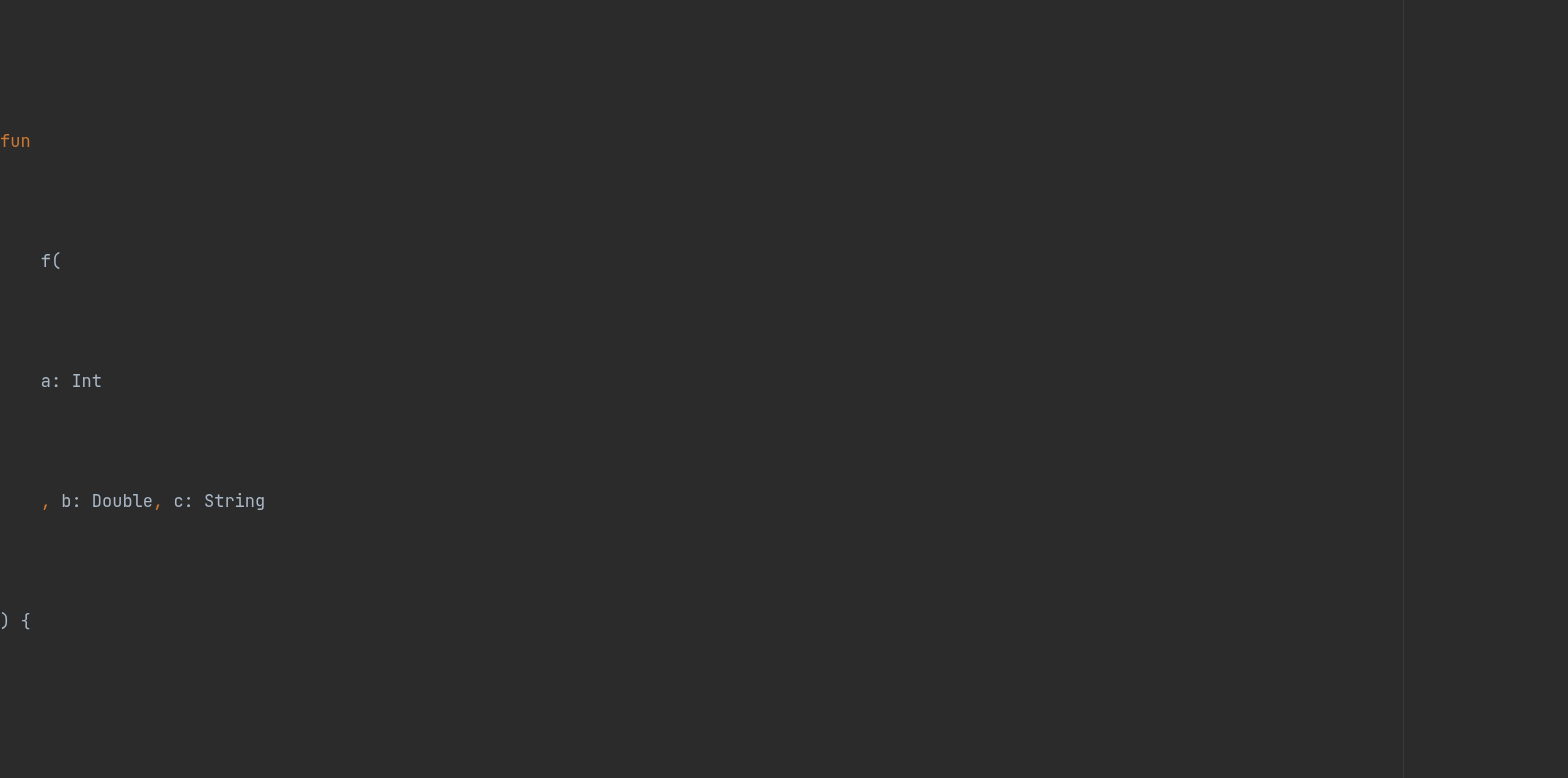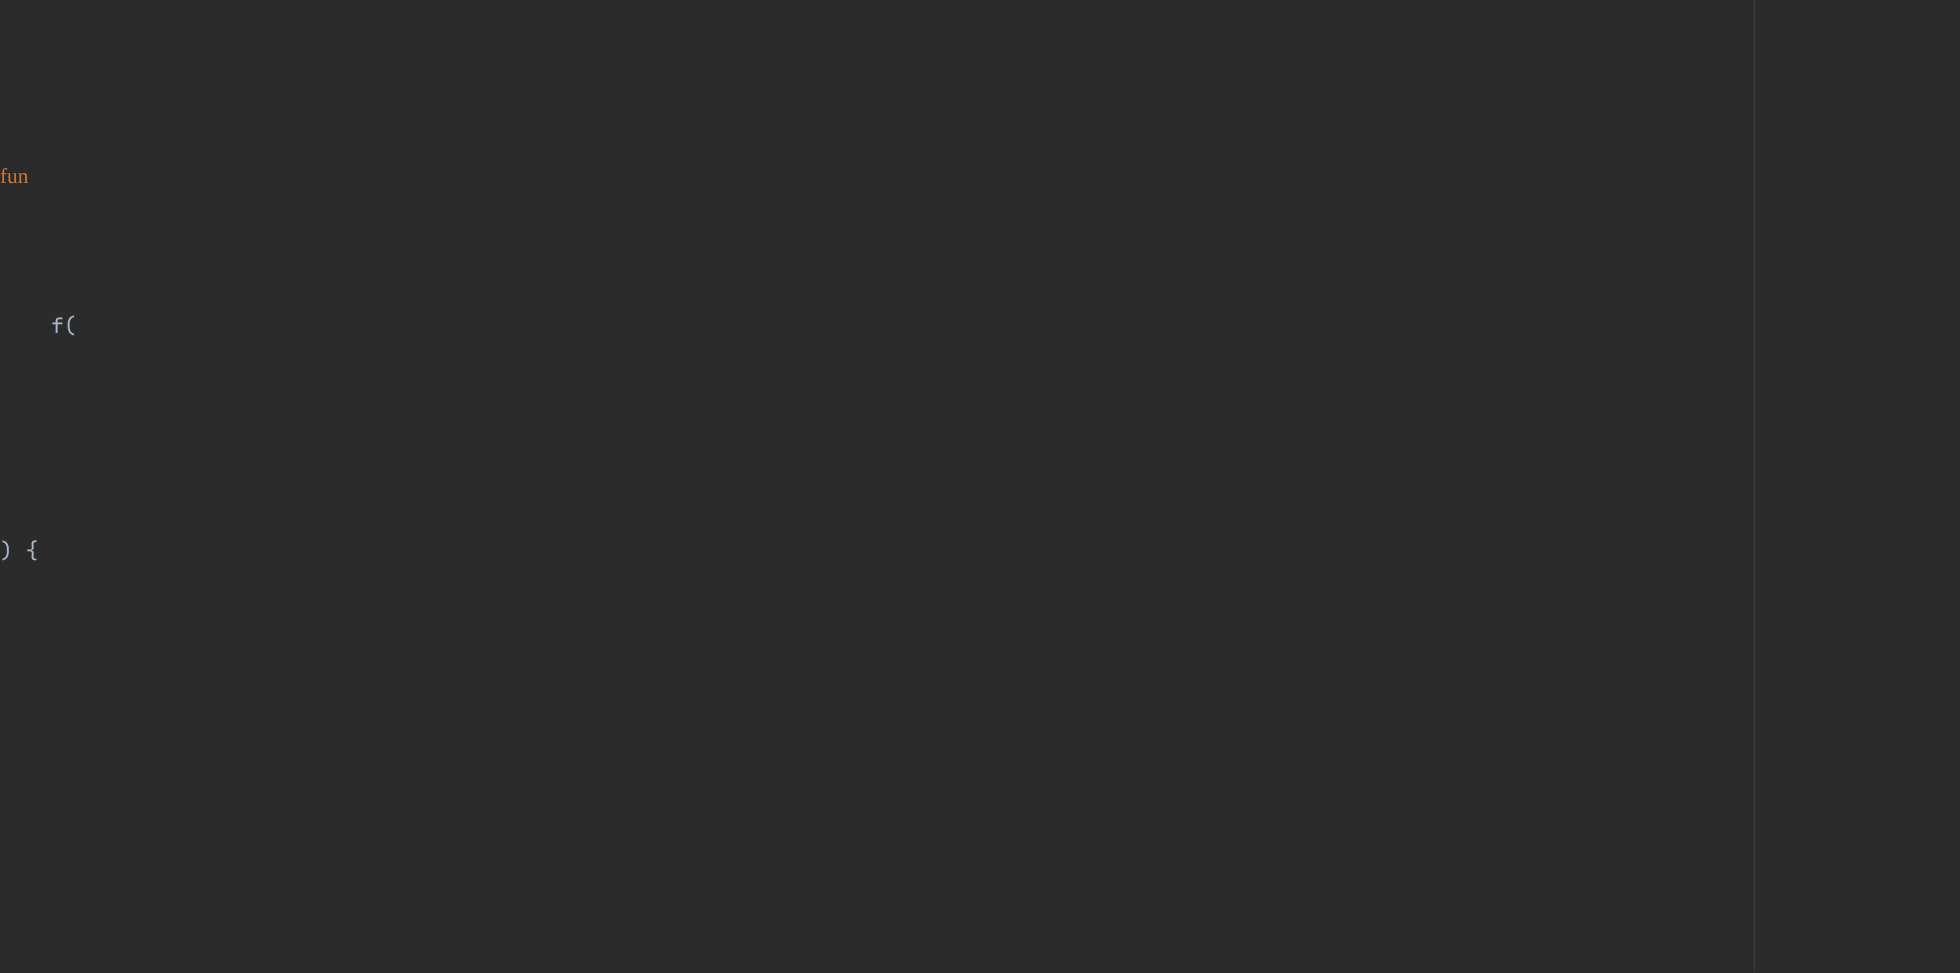--- a/index.html
+++ b/index.html
@@ -13,21 +13,21 @@
     font-family: "JetBrains Mono", "Fira Code", Menlo, Consolas, monospace;
     font-size: 17px;
     line-height: 30px;
     color: #a9b7c6;
     padding: 6px 0 6px 0;
     white-space: pre;
     position: relative;
   }
   .line { height: 30px; padding-left: 0; }
   .line span { white-space: pre; }
-  .kw { color: #cc7832; font-family: Liberation Serif, serif; }
+  .kw { color: #cc7832; }
   .num { color: #6897bb; }
   .guide {
     position: absolute;
     top: 0;
     bottom: 0;
     width: 1px;
     background: #3a3a3a;
     pointer-events: none;
   }
   .guide.right { right: 164px; }
@@ -35,21 +35,23 @@
 </head>
 <body>
 
 <div class="editor">
   <div class="guide right"></div>
 
   <div class="line"><span class="kw">fun</span></div>
 
   <div class="line"><span>    f(</span></div>
 
+  <div class="line"><span>    a: Int</span></div>
 
+  <div class="line"><span>    </span><span class="kw">,</span><span> b: Double</span><span class="kw">,</span><span> c: String</span></div>
 
   <div class="line"><span>) {</span></div>
 
 
   
 
   
 
   
 

